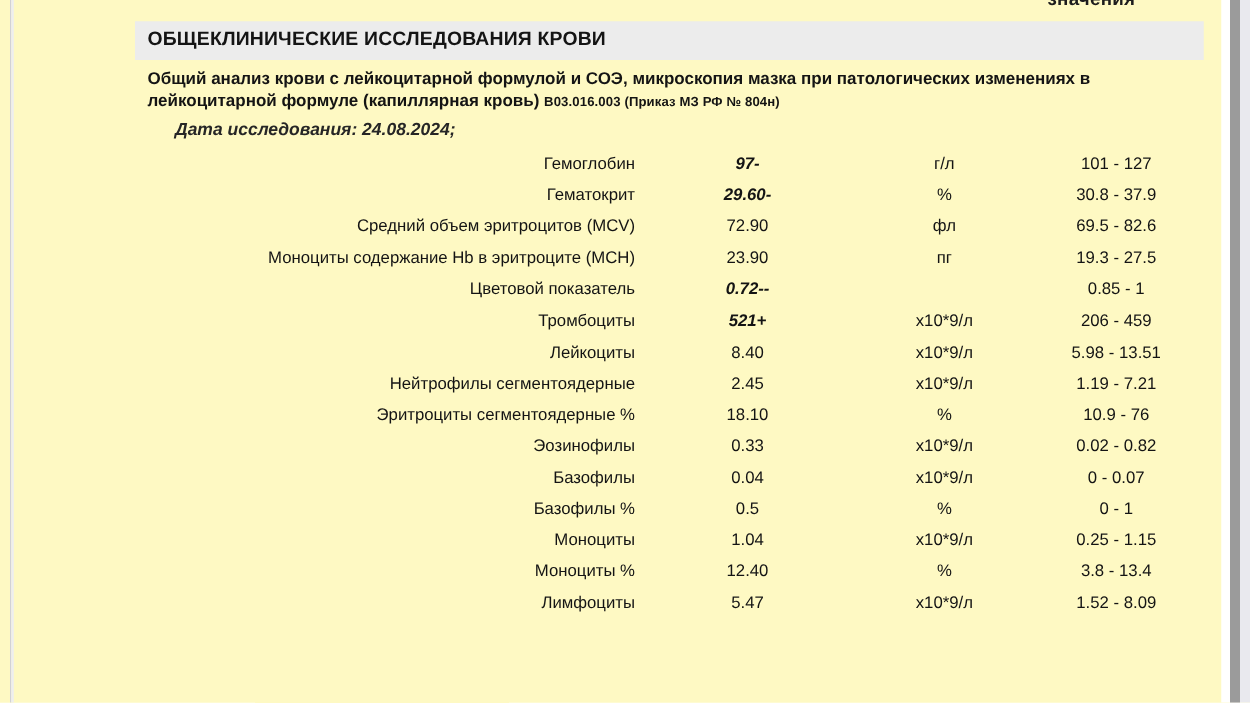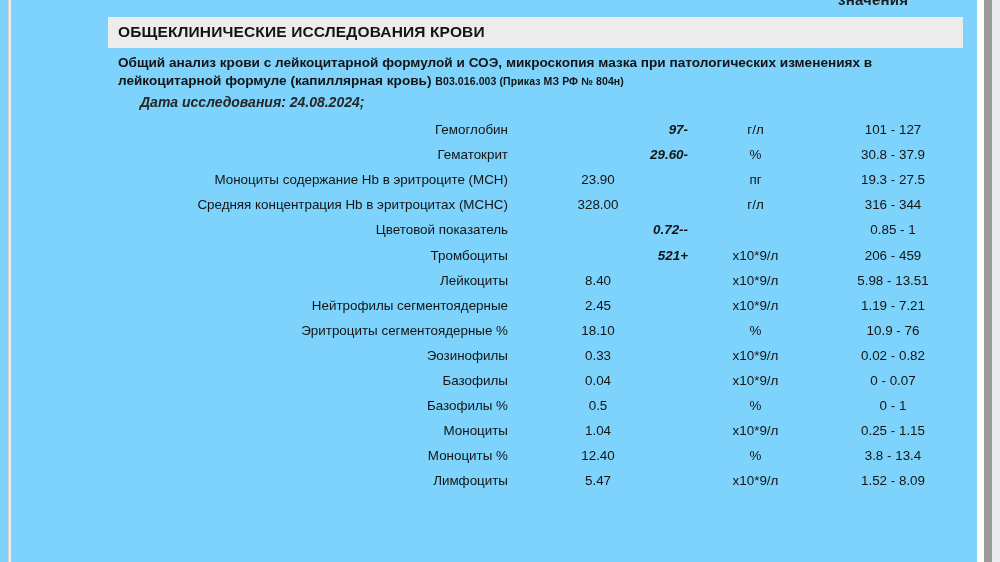--- a/index.html
+++ b/index.html
@@ -14,21 +14,21 @@
     font-family: "Liberation Sans", sans-serif;
     overflow: hidden;
     position: relative;
   }
 
   
   #page {
     position: absolute;
     left: 0; top: 0;
     width: 1000px; height: 562px;
-    background: #7dd3fc;
+    background: #fef9c3;
   }
 
   
   #left-rule {
     position: absolute;
     left: 8px; top: 0;
     width: 1px; height: 562px;
     background: #d2d2d4;
   }
   #left-rule2 {
@@ -126,21 +126,20 @@
     white-space: nowrap;
   }
   td.c-name   { width: 400px; padding-left: 22px; text-align: right; }
   td.c-value  { width: 180px; text-align: center; }
   td.c-unit   { width: 135px; text-align: center; }
   td.c-ref    { width: 140px; text-align: center; }
 
   td.c-value.flag {
     font-weight: bold;
     font-style: italic;
-    text-align: right;
   }
 </style>
 </head>
 <body>
 
 <div id="page">
 
   <div id="left-rule"></div>
   <div id="left-rule2"></div>
 
@@ -165,32 +164,32 @@
             <td class="c-unit">г/л</td>
             <td class="c-ref">101 - 127</td>
           </tr>
           <tr>
             <td class="c-name">Гематокрит</td>
             <td class="c-value flag">29.60-</td>
             <td class="c-unit">%</td>
             <td class="c-ref">30.8 - 37.9</td>
           </tr>
           <tr>
+            <td class="c-name">Средний объем эритроцитов (MCV)</td>
+            <td class="c-value">72.90</td>
+            <td class="c-unit">фл</td>
+            <td class="c-ref">69.5 - 82.6</td>
+          </tr>
+          <tr>
             <td class="c-name">Моноциты содержание Hb в эритроците (MCH)</td>
             <td class="c-value">23.90</td>
             <td class="c-unit">пг</td>
             <td class="c-ref">19.3 - 27.5</td>
           </tr>
           <tr>
-            <td class="c-name">Средняя концентрация Hb в эритроцитах (MCHC)</td>
-            <td class="c-value">328.00</td>
-            <td class="c-unit">г/л</td>
-            <td class="c-ref">316 - 344</td>
-          </tr>
-          <tr>
             <td class="c-name">Цветовой показатель</td>
             <td class="c-value flag">0.72--</td>
             <td class="c-unit"></td>
             <td class="c-ref">0.85 - 1</td>
           </tr>
           <tr>
             <td class="c-name">Тромбоциты</td>
             <td class="c-value flag">521+</td>
             <td class="c-unit">x10*9/л</td>
             <td class="c-ref">206 - 459</td>

